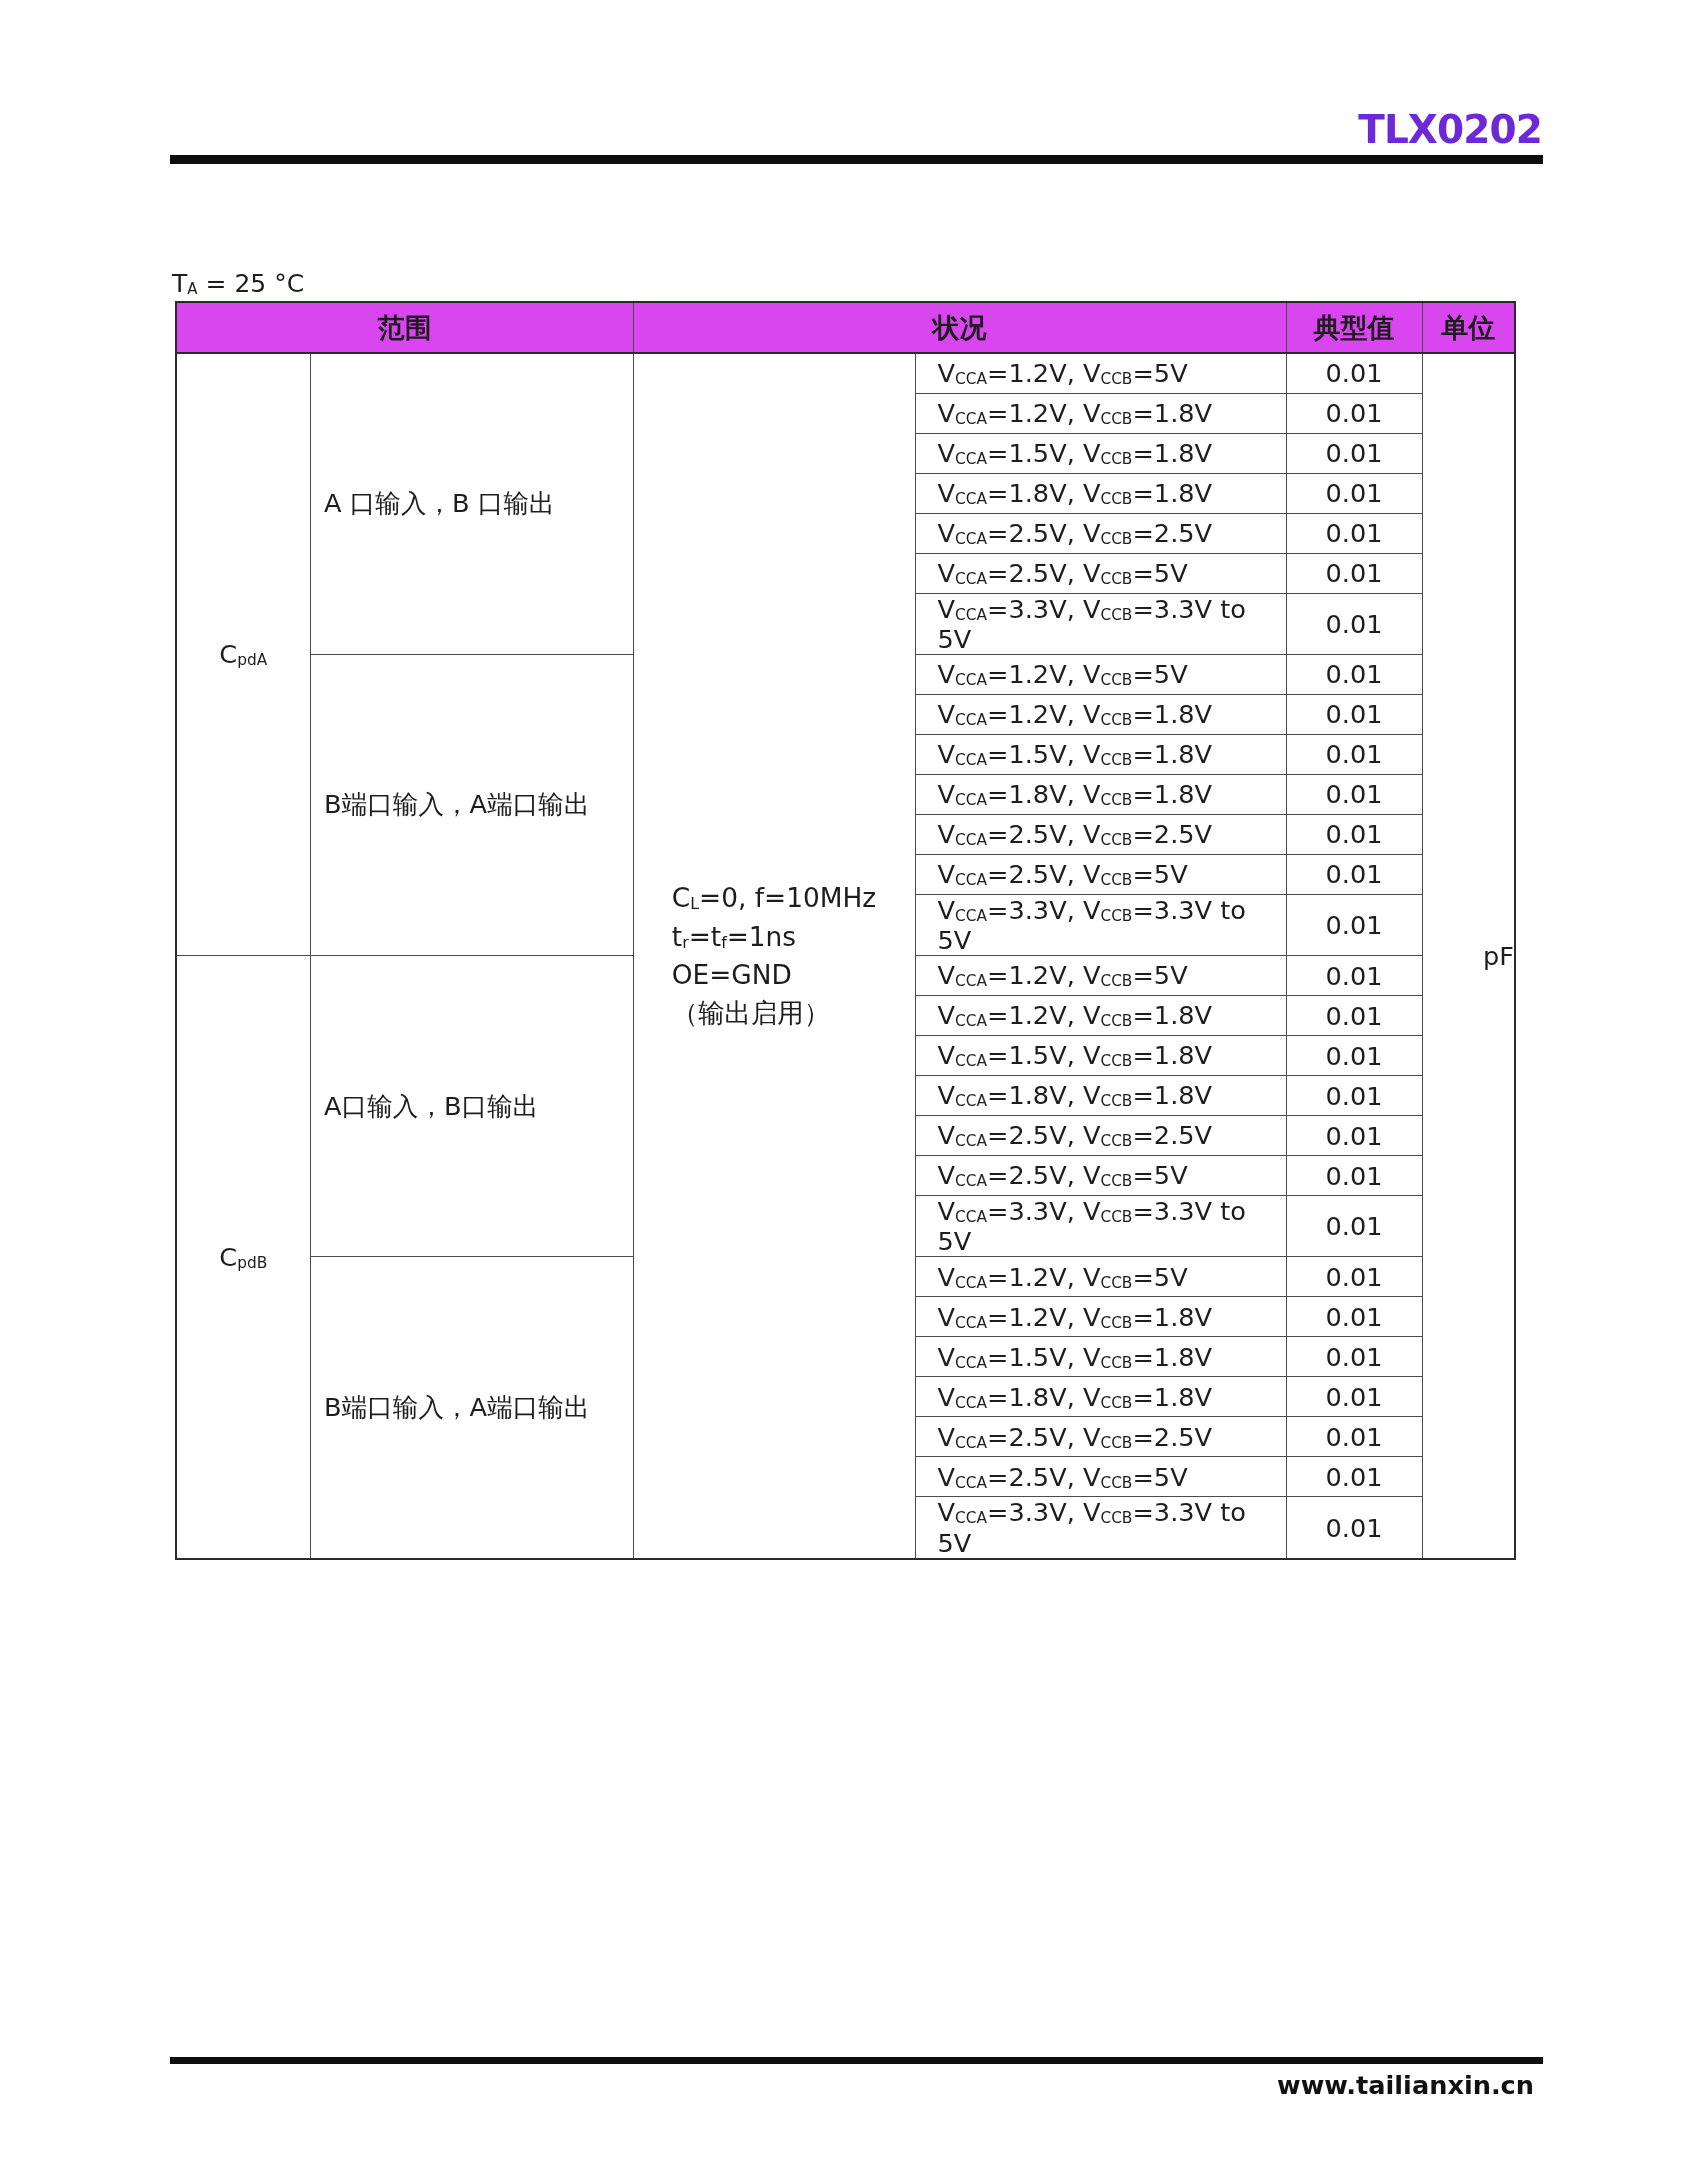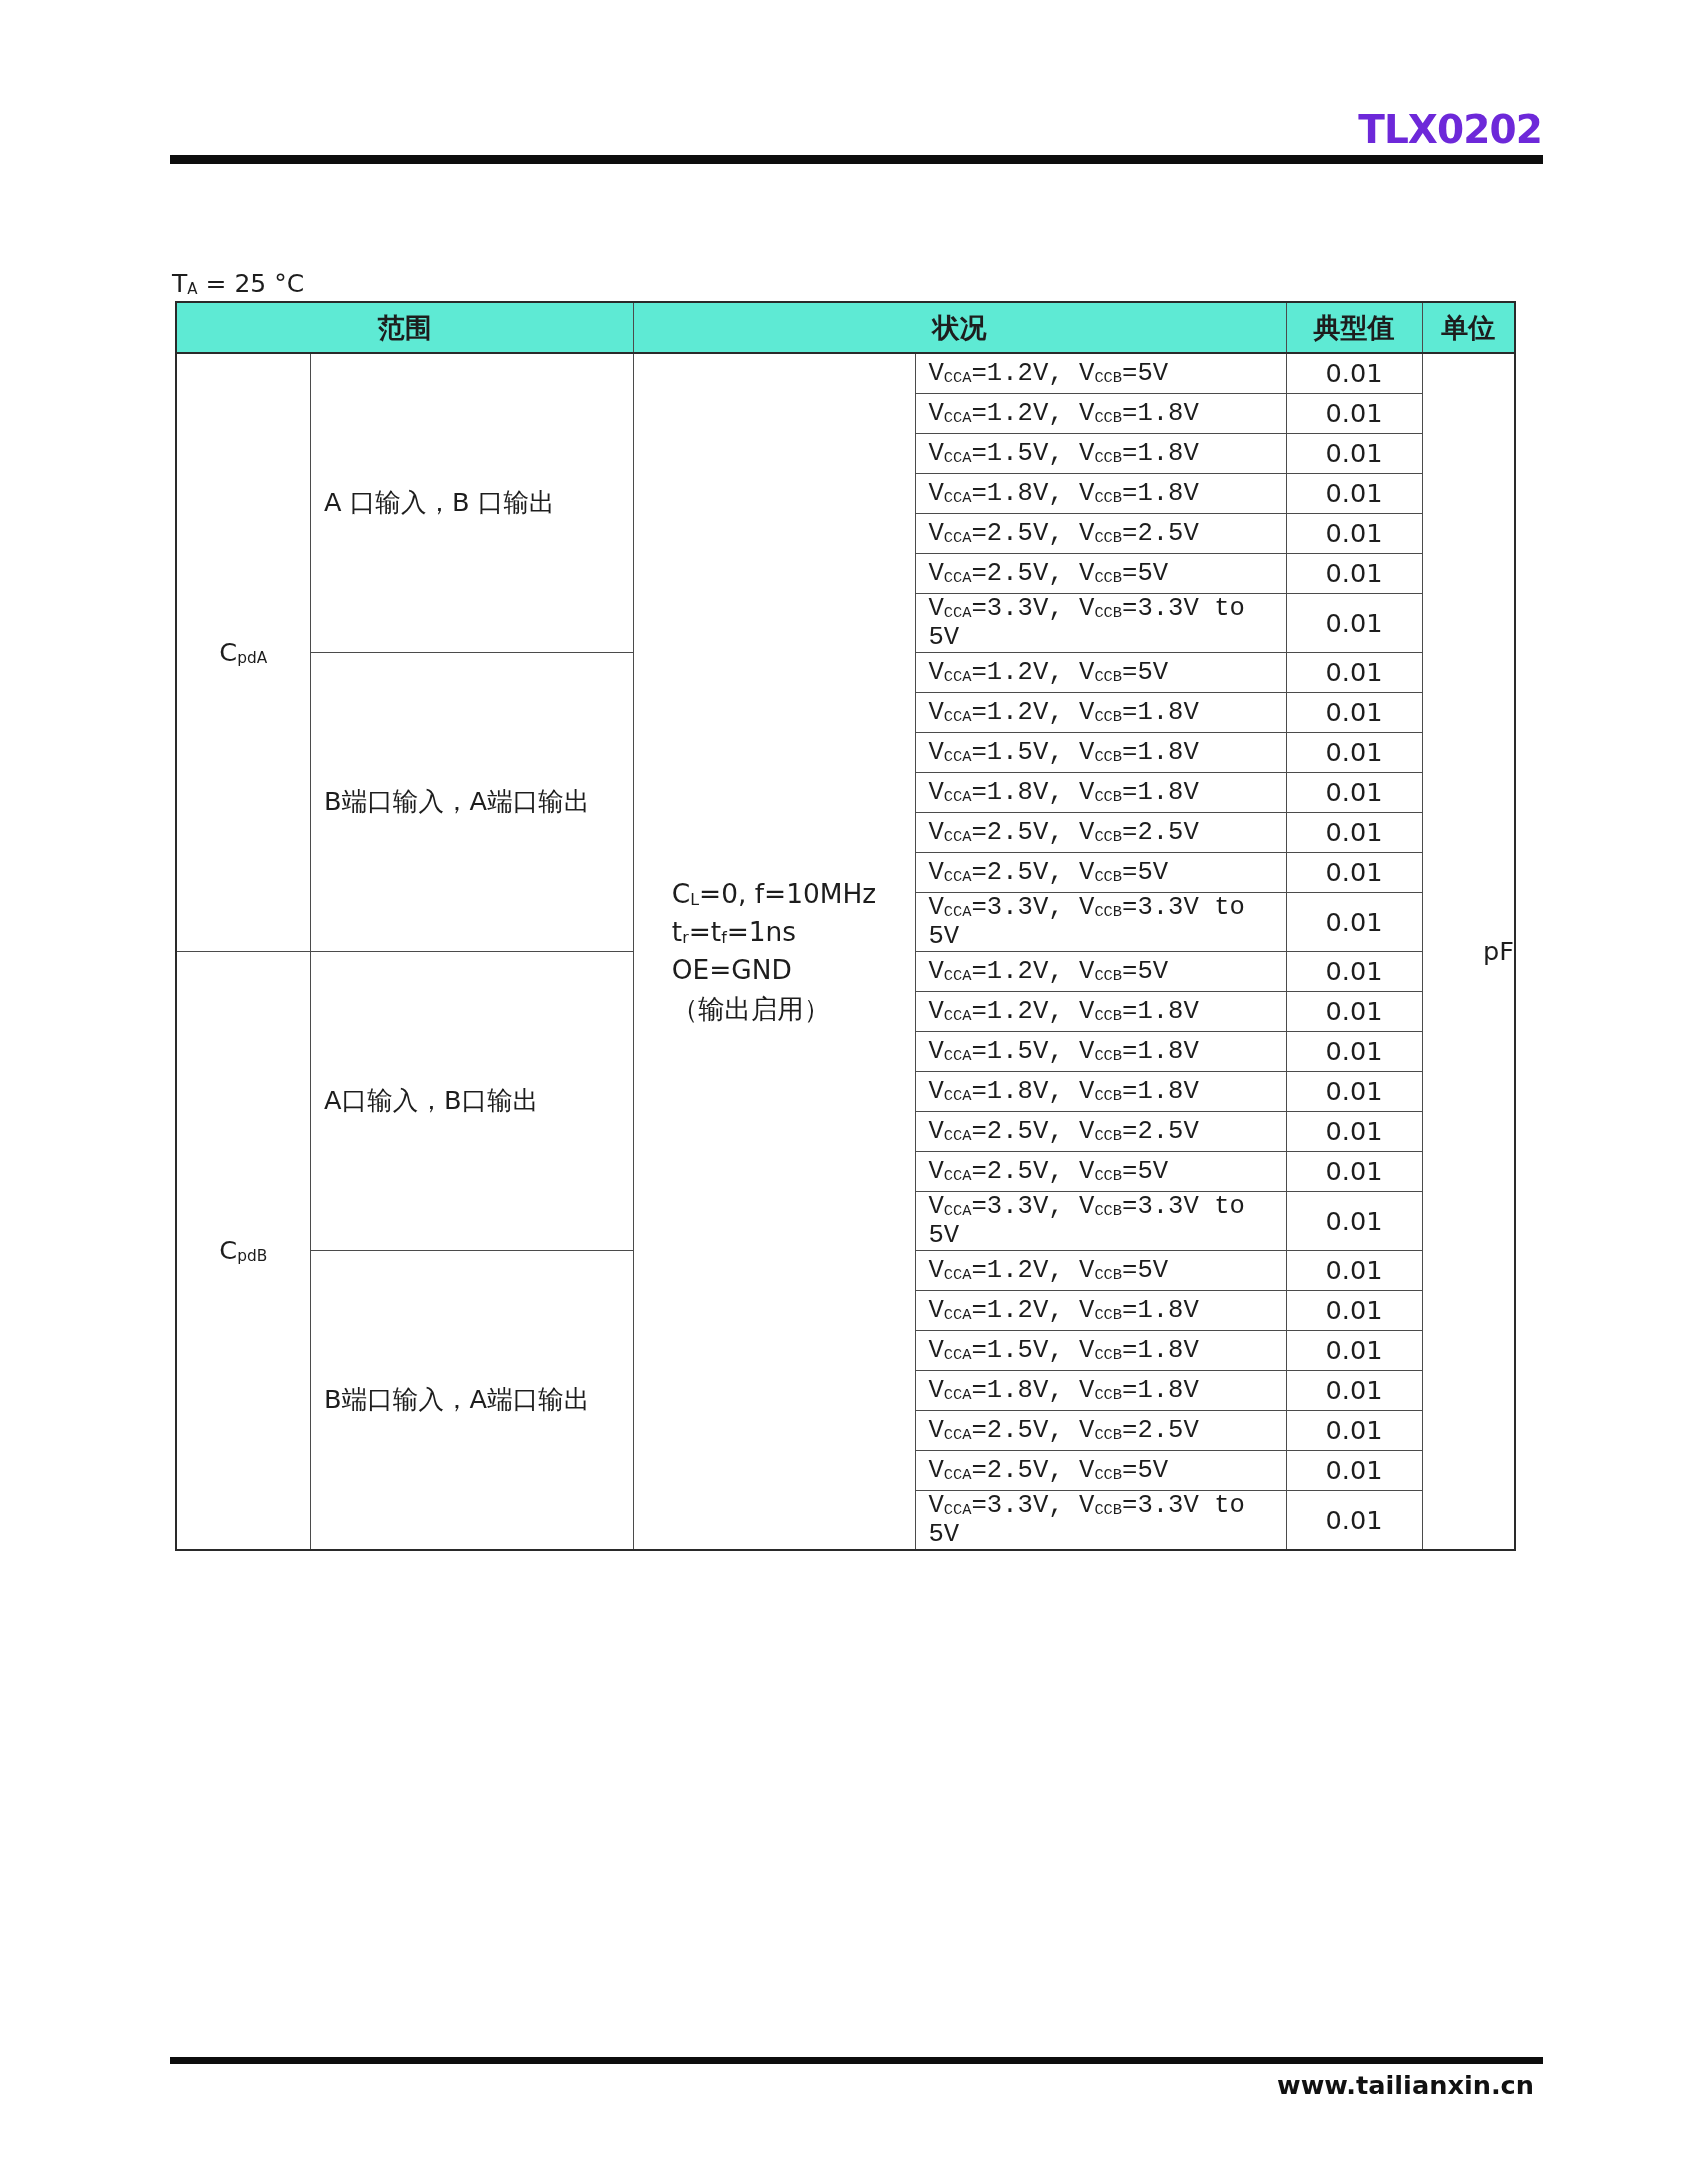--- a/index.html
+++ b/index.html
@@ -17,30 +17,30 @@
     letter-spacing:0.9px;
   }
   .temp-note{position:absolute;left:172px;top:269px;font-size:25px;color:#1d1d1d;}
   .char-table{
     position:absolute;left:175px;top:301px;width:1339px;
     border-collapse:collapse;table-layout:fixed;
     border:2.6px solid #2a2a2a;
   }
   .char-table th,.char-table td{border:1.7px solid #4b4b4b;padding:0;overflow:hidden;}
   .char-table thead th{
-    height:49px;background:#5eead4;font-size:27px;font-weight:bold;
+    height:49px;background:#d946ef;font-size:27px;font-weight:bold;
     text-align:center;vertical-align:middle;border-bottom:2.6px solid #2a2a2a;
   }
   .char-table tbody tr{height:40px;}
   .char-table tbody td{font-size:25.6px;vertical-align:middle;}
   td.param{text-align:center;font-size:29px;}
   td.dir{text-align:left;padding-left:13.6px;font-size:26.4px;}
   td.cond{text-align:center;}
   td.cond .block{display:inline-block;text-align:left;font-size:26.4px;line-height:1.45;}
-  td.subcond{text-align:left;padding-left:13px;font-family:Liberation Mono, monospace;}
+  td.subcond{text-align:left;padding-left:22px;}
   td.val{text-align:center;}
   td.unit{text-align:right;font-size:26.4px;}
   sub{font-size:0.6em;vertical-align:-0.15em;letter-spacing:0;}
   .footer-rule{position:absolute;left:170px;top:2057px;width:1373px;height:6.8px;background:#0d0d0d;}
   .page-number{
     position:absolute;left:170px;top:2070px;width:1373px;text-align:center;
     font-size:25.6px;font-weight:bold;color:#111;
   }
   .website{position:absolute;top:2070px;right:151px;font-size:25.6px;font-weight:bold;color:#111;}
 </style>

